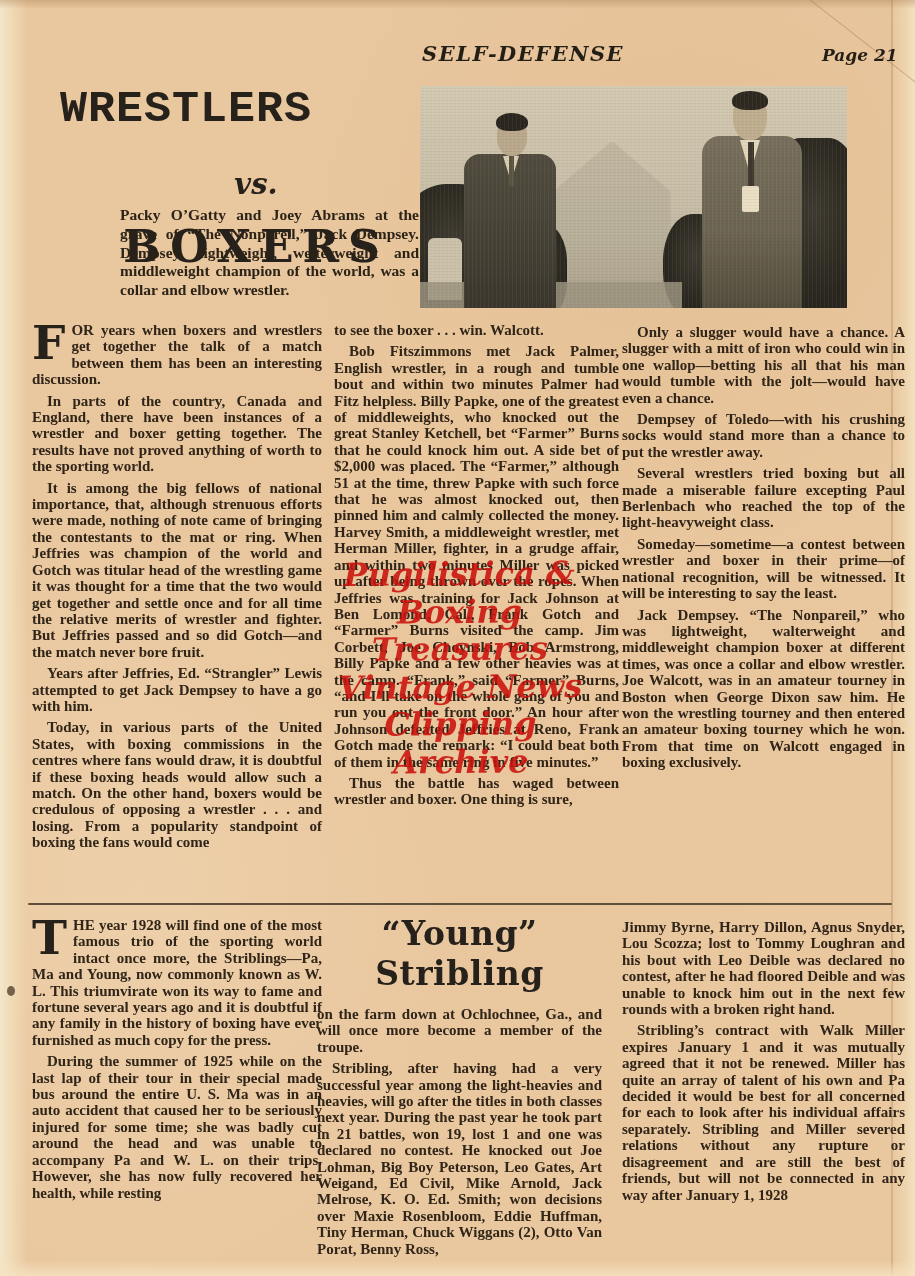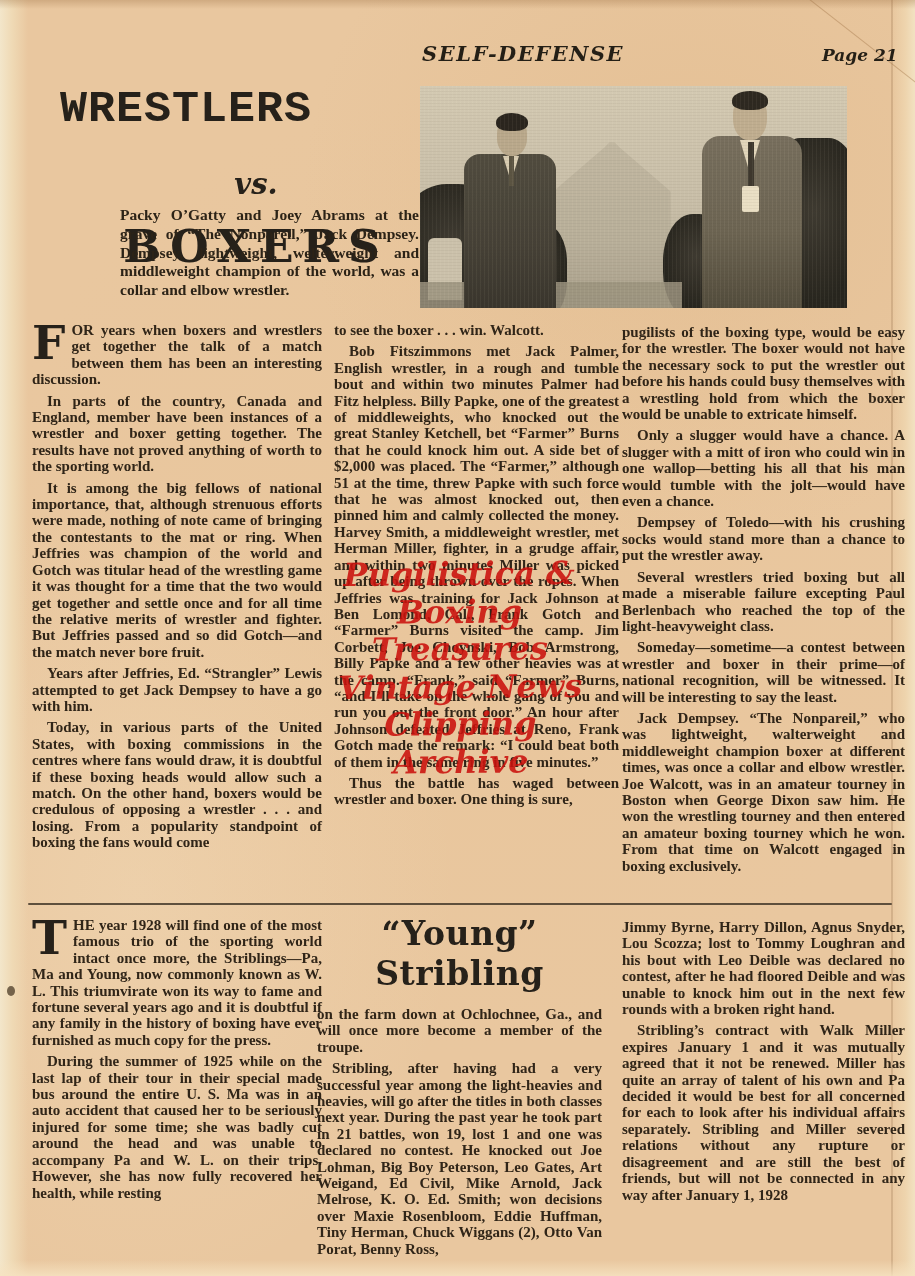--- a/index.html
+++ b/index.html
@@ -147,34 +147,33 @@
     <div class="ph-man-r-head"></div>
     <div class="ph-man-r-hair"></div>
     <div class="ph-man-r-shirt"></div>
     <div class="ph-man-r-tie"></div>
     <div class="ph-man-r-paper"></div>
     <div class="ph-grain"></div>
   </div>
 
   <div class="col c-a1-1">
     <p class="first"><span class="dropcap">F</span><span>OR years when boxers and wrestlers get together the talk of a match between them has been an interesting discussion.</span></p>
-    <p>In parts of the country, Canada and England, member have been instances of a wrestler and boxer getting together. The results have not proved anything of worth to the sporting world.</p>
+    <p>In parts of the country, Canada and England, there have been instances of a wrestler and boxer getting together. The results have not proved anything of worth to the sporting world.</p>
     <p>It is among the big fellows of national importance, that, although strenuous efforts were made, nothing of note came of bringing the contestants to the mat or ring. When Jeffries was champion of the world and Gotch was titular head of the wrestling game it was thought for a time that the two would get together and settle once and for all time the relative merits of wrestler and fighter. But Jeffries passed and so did Gotch—and the match never bore fruit.</p>
     <p>Years after Jeffries, Ed. “Strangler” Lewis attempted to get Jack Dempsey to have a go with him.</p>
     <p>Today, in various parts of the United States, with boxing commissions in the centres where fans would draw, it is doubtful if these boxing heads would allow such a match. On the other hand, boxers would be credulous of opposing a wrestler . . . and losing. From a popularity standpoint of boxing the fans would come</p>
   </div>
 
   <div class="col c-a1-2">
     <p class="first">to see the boxer . . . win. Walcott.</p>
     <p>Bob Fitszimmons met Jack Palmer, English wrestler, in a rough and tumble bout and within two minutes Palmer had Fitz helpless. Billy Papke, one of the greatest of middleweights, who knocked out the great Stanley Ketchell, bet “Farmer” Burns that he could knock him out. A side bet of $2,000 was placed. The “Farmer,” although 51 at the time, threw Papke with such force that he was almost knocked out, then pinned him and calmly collected the money. Harvey Smith, a middleweight wrestler, met Herman Miller, fighter, in a grudge affair, and within two minutes Miller was picked up after being thrown over the ropes. When Jeffries was training for Jack Johnson at Ben Lomond, Cal., Frank Gotch and “Farmer” Burns visited the camp. Jim Corbett, Joe Choynski, Bob Armstrong, Billy Papke and a few other heavies was at the camp. “Frank,” said “Farmer” Burns, “and I’ll take on the whole gang of you and run you out the front door.” An hour after Johnson defeated Jeffries at Reno, Frank Gotch made the remark: “I could beat both of them in the same ring in five minutes.”</p>
     <p>Thus the battle has waged between wrestler and boxer. One thing is sure,</p>
   </div>
 
   <div class="col c-a1-3">
-    <p class="first">pugilists of the boxing type, would be easy for the wrestler. The boxer would not have the necessary sock to put the wrestler out before his hands could busy themselves with a wrestling hold from which the boxer would be unable to extricate himself.</p>
     <p>Only a slugger would have a chance. A slugger with a mitt of iron who could win in one wallop—betting his all that his man would tumble with the jolt—would have even a chance.</p>
     <p>Dempsey of Toledo—with his crushing socks would stand more than a chance to put the wrestler away.</p>
     <p>Several wrestlers tried boxing but all made a miserable failure excepting Paul Berlenbach who reached the top of the light-heavyweight class.</p>
     <p>Someday—sometime—a contest between wrestler and boxer in their prime—of national recognition, will be witnessed. It will be interesting to say the least.</p>
     <p>Jack Dempsey. “The Nonpareil,” who was lightweight, walterweight and middleweight champion boxer at different times, was once a collar and elbow wrestler. Joe Walcott, was in an amateur tourney in Boston when George Dixon saw him. He won the wrestling tourney and then entered an amateur boxing tourney which he won. From that time on Walcott engaged in boxing exclusively.</p>
   </div>
 
   <div class="divider"></div>
 
   <div class="col c-a2-1">

